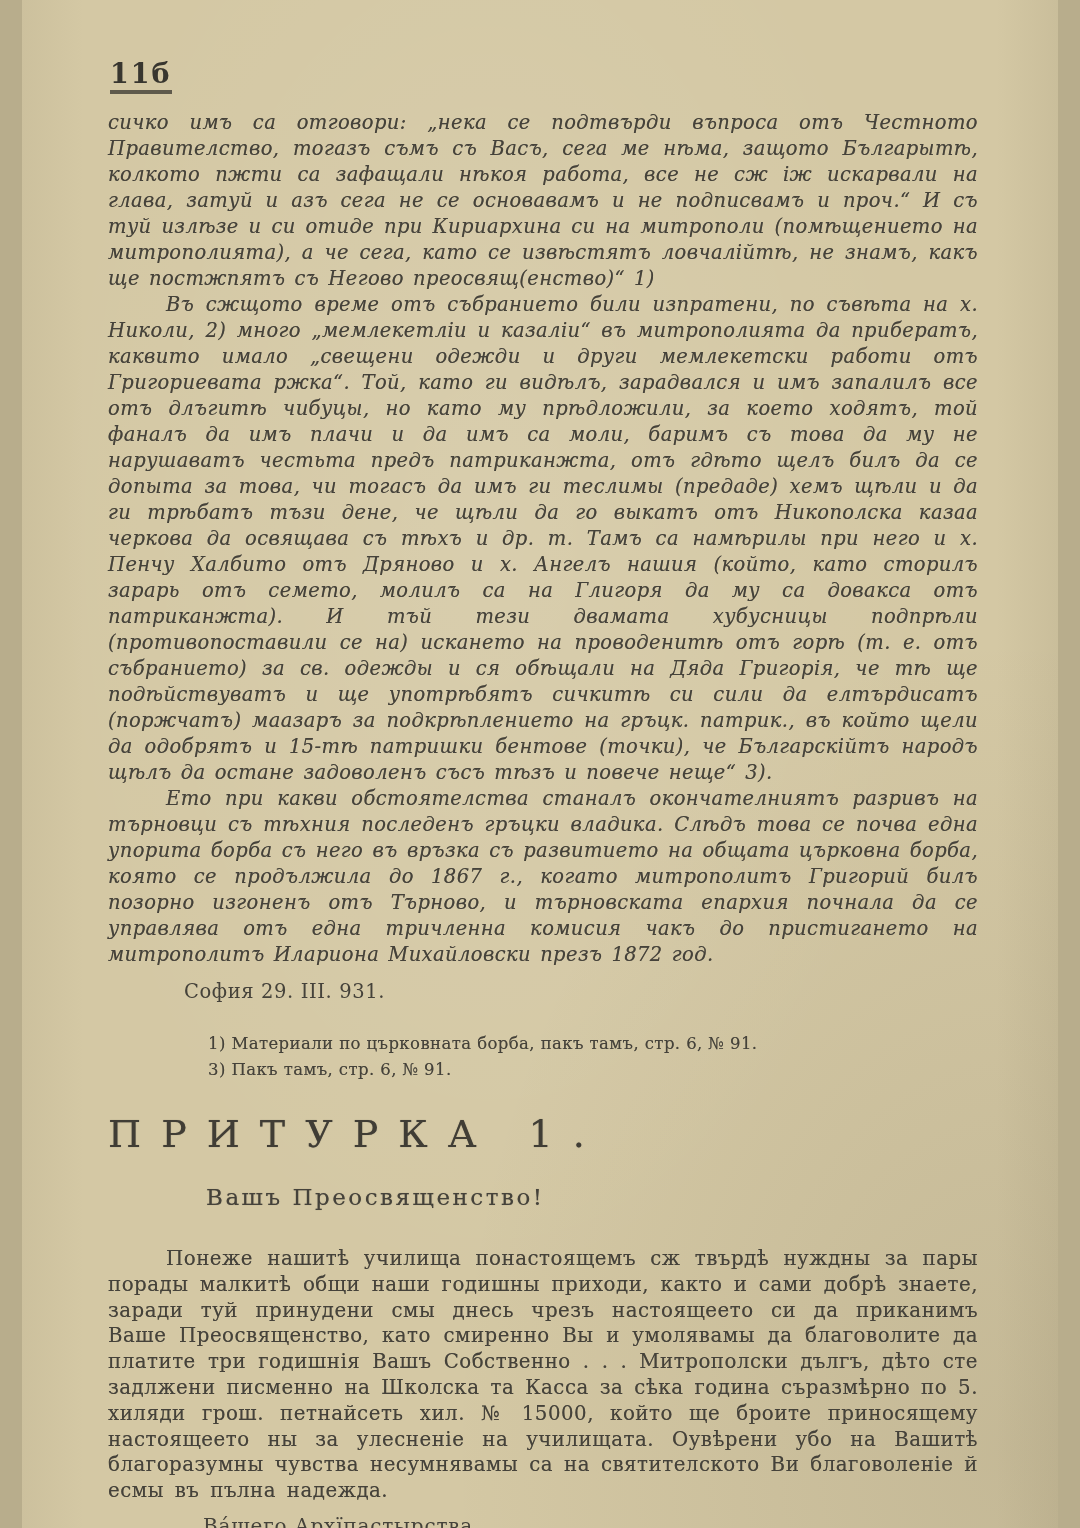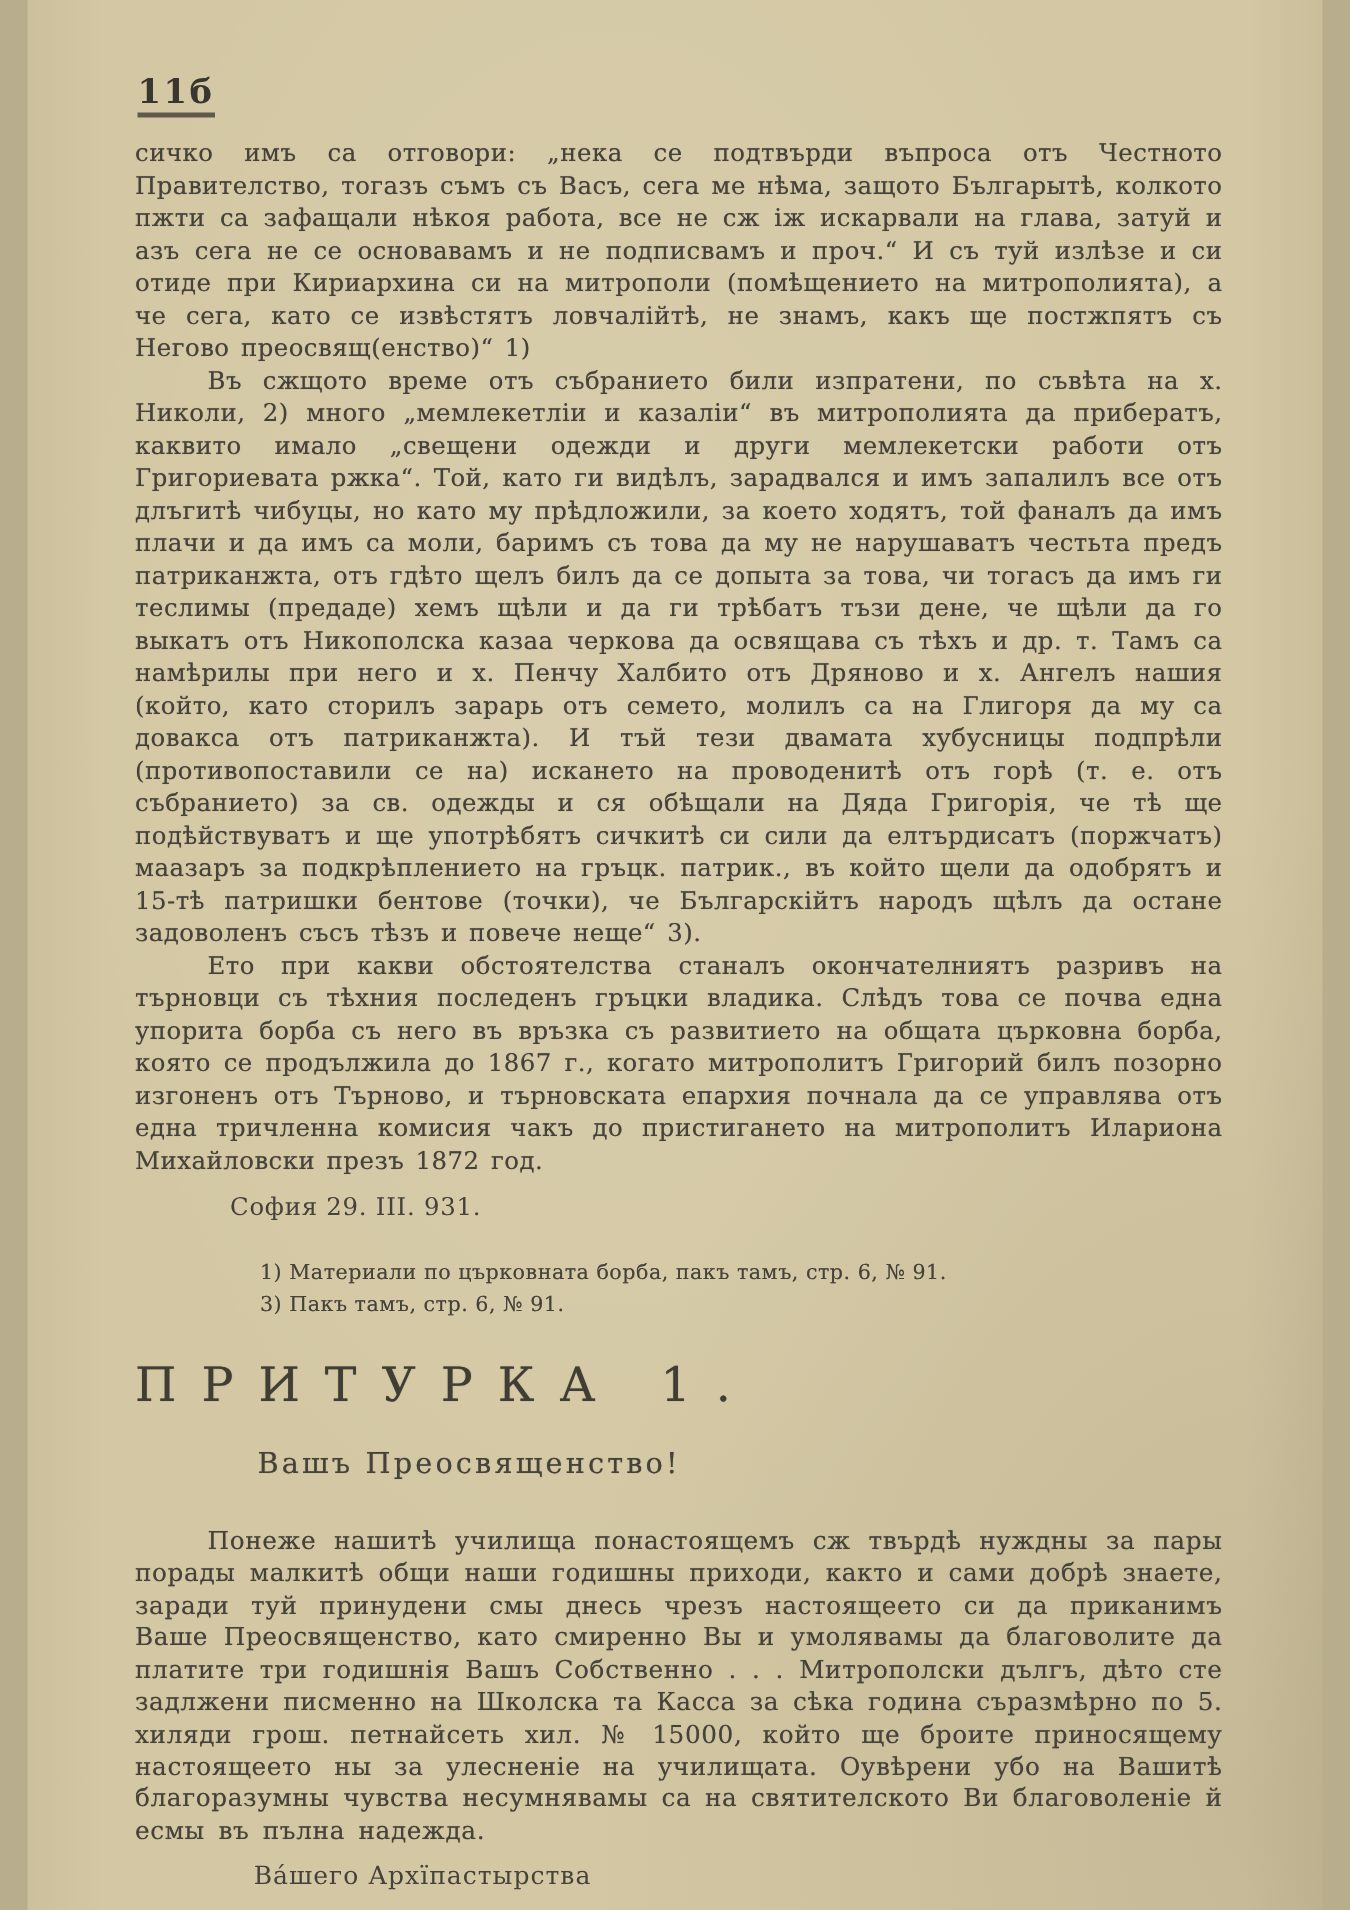--- a/index.html
+++ b/index.html
@@ -26,21 +26,21 @@
   .page-number {
     display: inline-block;
     font-size: 27px;
     font-weight: bold;
     letter-spacing: 2px;
     color: #38362f;
     border-bottom: 4px solid rgba(56,54,47,0.75);
     padding-bottom: 1px;
     margin-left: 2px;
   }
-  .body-block { margin-top: 16px; }
+  .body-block { margin-top: 16px; font-style: italic; }
   .body-block p {
     margin: 0;
     font-size: 19.5px;
     line-height: 26px;
     text-align: justify;
     letter-spacing: 0.4px;
     word-spacing: 2.5px;
     text-shadow: 0 0 0.6px rgba(69,66,58,0.55);
   }
   .body-block p.indent { text-indent: 58px; }

